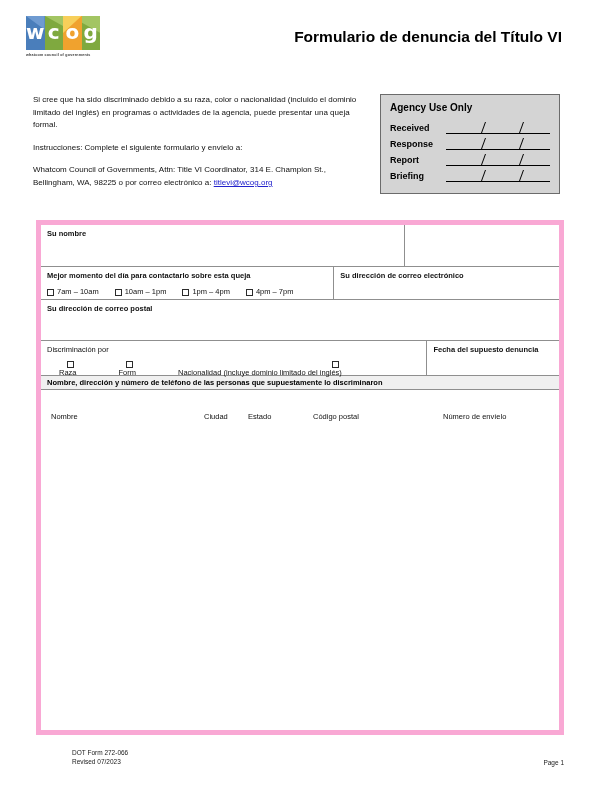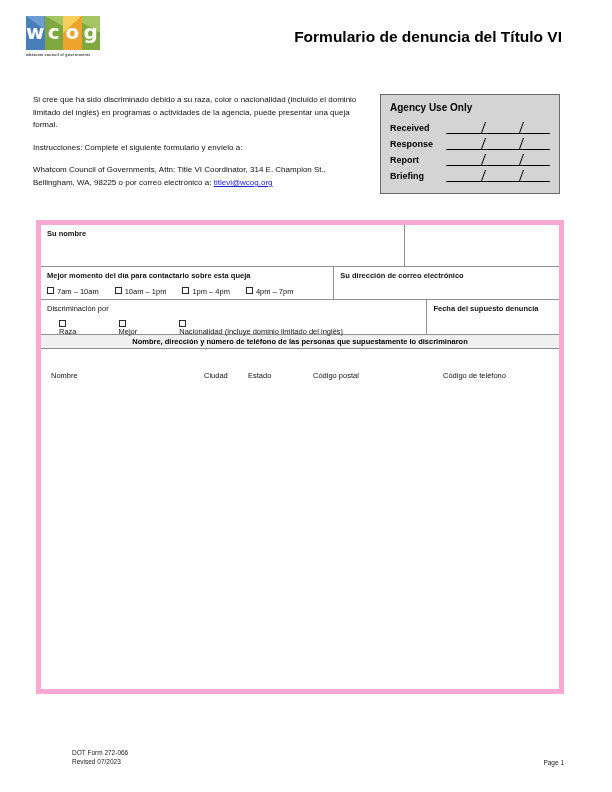--- a/index.html
+++ b/index.html
@@ -167,31 +167,31 @@
     line-height: 10px;
     white-space: nowrap;
   }
   .flabel.normal { font-weight: normal; }
 
   
   .row-name      { height: 42px; }
   .row-best      { height: 33px; }
   .row-postal    { height: 41px; }
   .row-discrim   { height: 35px; }
-  .row-persons-h { height: 14px; background: #f0f0f0; text-align: center; }
+  .row-persons-h { height: 14px; background: #f0f0f0; }
   .row-persons   { height: 340px; }
 
   .checkbox-row {
     display: flex;
     align-items: center;
     margin-top: 6px;
   }
   .cb-item {
     display: flex;
-    align-items: flex-start;
+    align-items: flex-end;
     margin-right: 16px;
     white-space: nowrap;
   }
   .cb-box {
     width: 7px;
     height: 7px;
     border: 1px solid #2b2b2b;
     background: #ffffff;
     box-sizing: border-box;
     margin-right: 3px;
@@ -355,32 +355,37 @@
           <span class="cb-box"></span>
           <span class="cb-label">4pm – 7pm</span>
         </div>
       </div>
     </div>
     <div class="fcell" style="width:229px">
       <div class="flabel">Su dirección de correo electrónico</div>
     </div>
   </div>
 
+  <div class="frow row-postal">
+    <div class="fcell" style="width:528px">
+      <div class="flabel">Su dirección de correo postal</div>
+    </div>
+  </div>
 
   <div class="frow row-discrim">
     <div class="fcell divided" style="width:394px">
       <div class="flabel normal">Discriminación por</div>
       <div class="checkbox-row discrim-cb-row" style="margin-left:12px">
         <div class="cb-item">
           <span class="cb-box"></span>
           <span class="cb-label">Raza</span>
         </div>
         <div class="cb-item">
           <span class="cb-box"></span>
-          <span class="cb-label">Mejor</span>
+          <span class="cb-label">Form</span>
         </div>
         <div class="cb-item">
           <span class="cb-box"></span>
           <span class="cb-label">Nacionalidad (incluye dominio limitado del inglés)</span>
         </div>
       </div>
     </div>
     <div class="fcell" style="width:134px">
       <div class="flabel">Fecha del supuesto denuncia</div>
     </div>
@@ -389,21 +394,21 @@
   <div class="frow row-persons-h">
     <div class="persons-head-label" style="width:528px">Nombre, dirección y número de teléfono de las personas que supuestamente lo discriminaron</div>
   </div>
 
   <div class="frow row-persons">
     <div class="persons-cols" style="width:528px">
       <span class="pcol" style="left:10px">Nombre</span>
       <span class="pcol" style="left:163px">Ciudad</span>
       <span class="pcol" style="left:207px">Estado</span>
       <span class="pcol" style="left:272px">Código postal</span>
-      <span class="pcol" style="left:402px">Código de teléfono</span>
+      <span class="pcol" style="left:402px">Número de envíelo</span>
     </div>
   </div>
 
 </div>
 
 <div class="footer-left">
   <div>DOT Form 272-066</div>
   <div>Revised 07/2023</div>
 </div>
 <div class="footer-right">Page 1</div>

